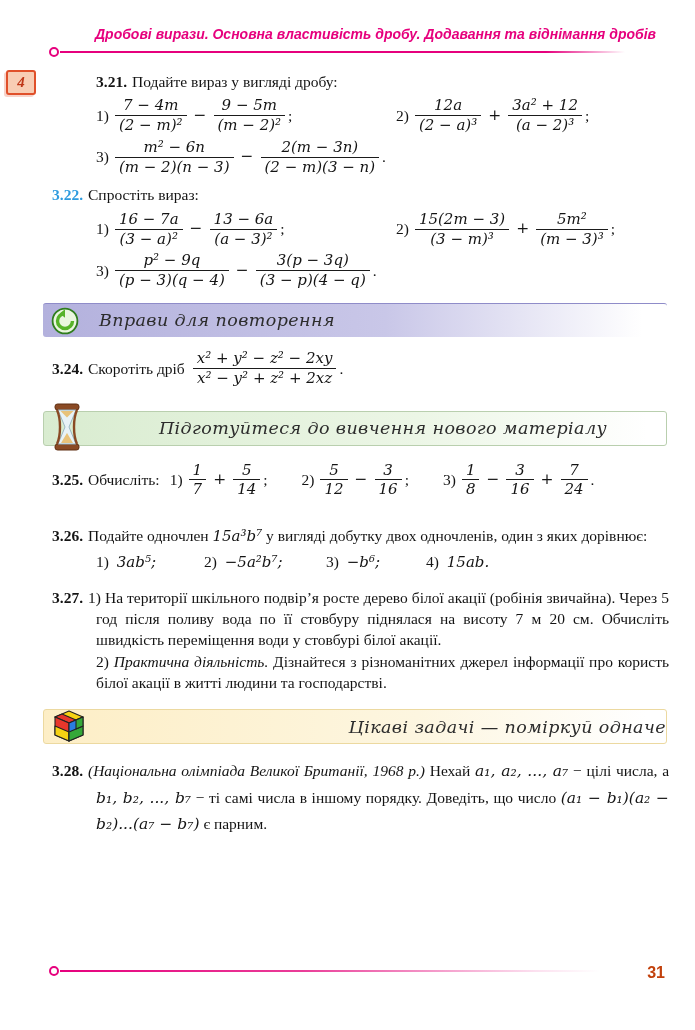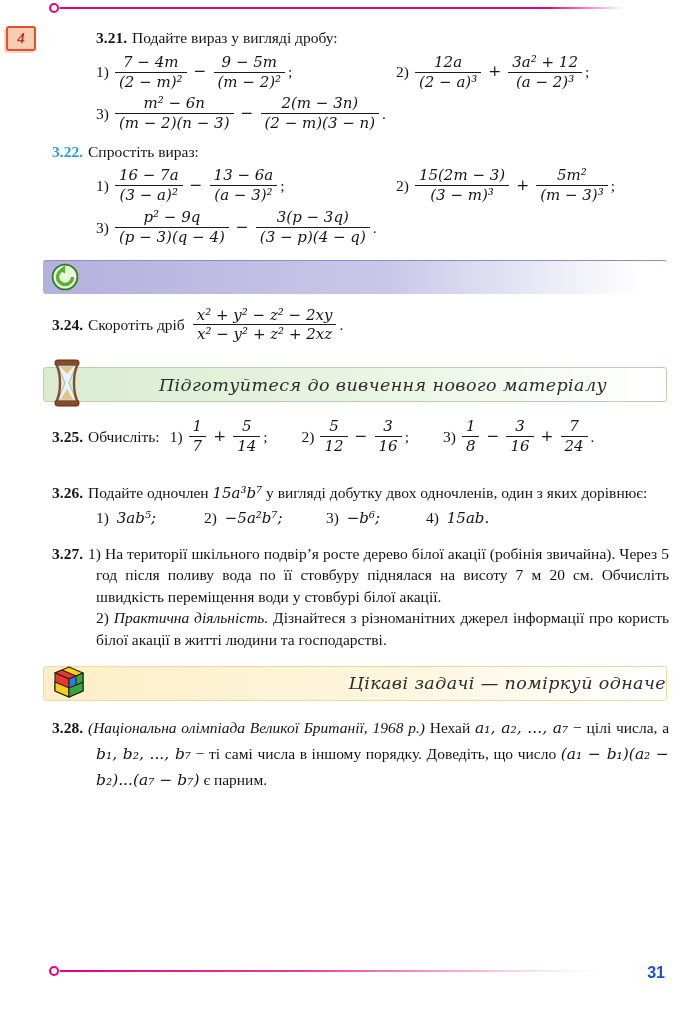--- a/index.html
+++ b/index.html
@@ -52,29 +52,30 @@
   .bicon.tall{top:46%;}
   
   .para{text-indent:0;text-align:justify;}
   .em{font-style:italic;}
   .sub{font-family:"DejaVu Serif",serif;font-style:italic;}
   
   .footer-line{position:absolute;left:60px;right:95px;bottom:58px;height:2.2px;
         background:linear-gradient(to right,#e6007d 0%,#ea3d98 45%,rgba(230,0,125,.12) 88%,rgba(230,0,125,0) 100%);}
   .fknob{position:absolute;left:-11px;top:-3.5px;width:6px;height:6px;border:2.4px solid #e6007d;
          border-radius:50%;background:#fff;}
-  .pageno{position:absolute;right:30px;bottom:48px;color:#1d4ed8;
+  .pageno{position:absolute;right:30px;bottom:48px;color:#c2410c;
           font:700 16px "Liberation Sans",sans-serif;}
   .items-row{display:flex;text-indent:0;margin-top:2px;}
 </style>
 </head>
 <body>
 
 <div class="page">
 
+  <div class="hdr">Дробові вирази. Основна властивість дробу. Додавання та віднімання дробів</div>
   <div class="rule">
     <span class="knob"></span>
   </div>
 
   <div class="content">
 
     <div class="prob noindent" style="margin-left:0;margin-top:6px;">
       <span class="badge">4</span>
       <span class="pnum">3.21.</span><span>Подайте вираз у вигляді дробу:</span>
       <div class="mrow">
@@ -168,20 +169,21 @@
         </span>
       </div>
     </div>
 
     <div class="banner lav">
       <svg class="bicon" width="28" height="28" viewBox="0 0 28 28">
         <circle cx="14" cy="14" r="12.4" fill="#eaf6df" stroke="#2f7d1d" stroke-width="1.8"></circle>
         <path d="M 21.5 14 A 7.5 7.5 0 1 1 14 6.5" fill="none" stroke="#57b32a" stroke-width="3.4"></path>
         <path d="M 14 2.2 L 14 10.8 L 8.6 6.5 Z" fill="#57b32a"></path>
       </svg>
+      <span class="blabel">Вправи для повторення</span>
     </div>
 
 
     <div class="mrow" style="margin-top:13px;">
       <span class="pnum">3.24.</span>
       <span>Скоротіть дріб</span>
       <span class="frac" style="margin-left:8px;">
           <span class="num">x² + y² − z² − 2xy</span>
           <span class="den">x² − y² + z² + 2xz</span>
         </span>

